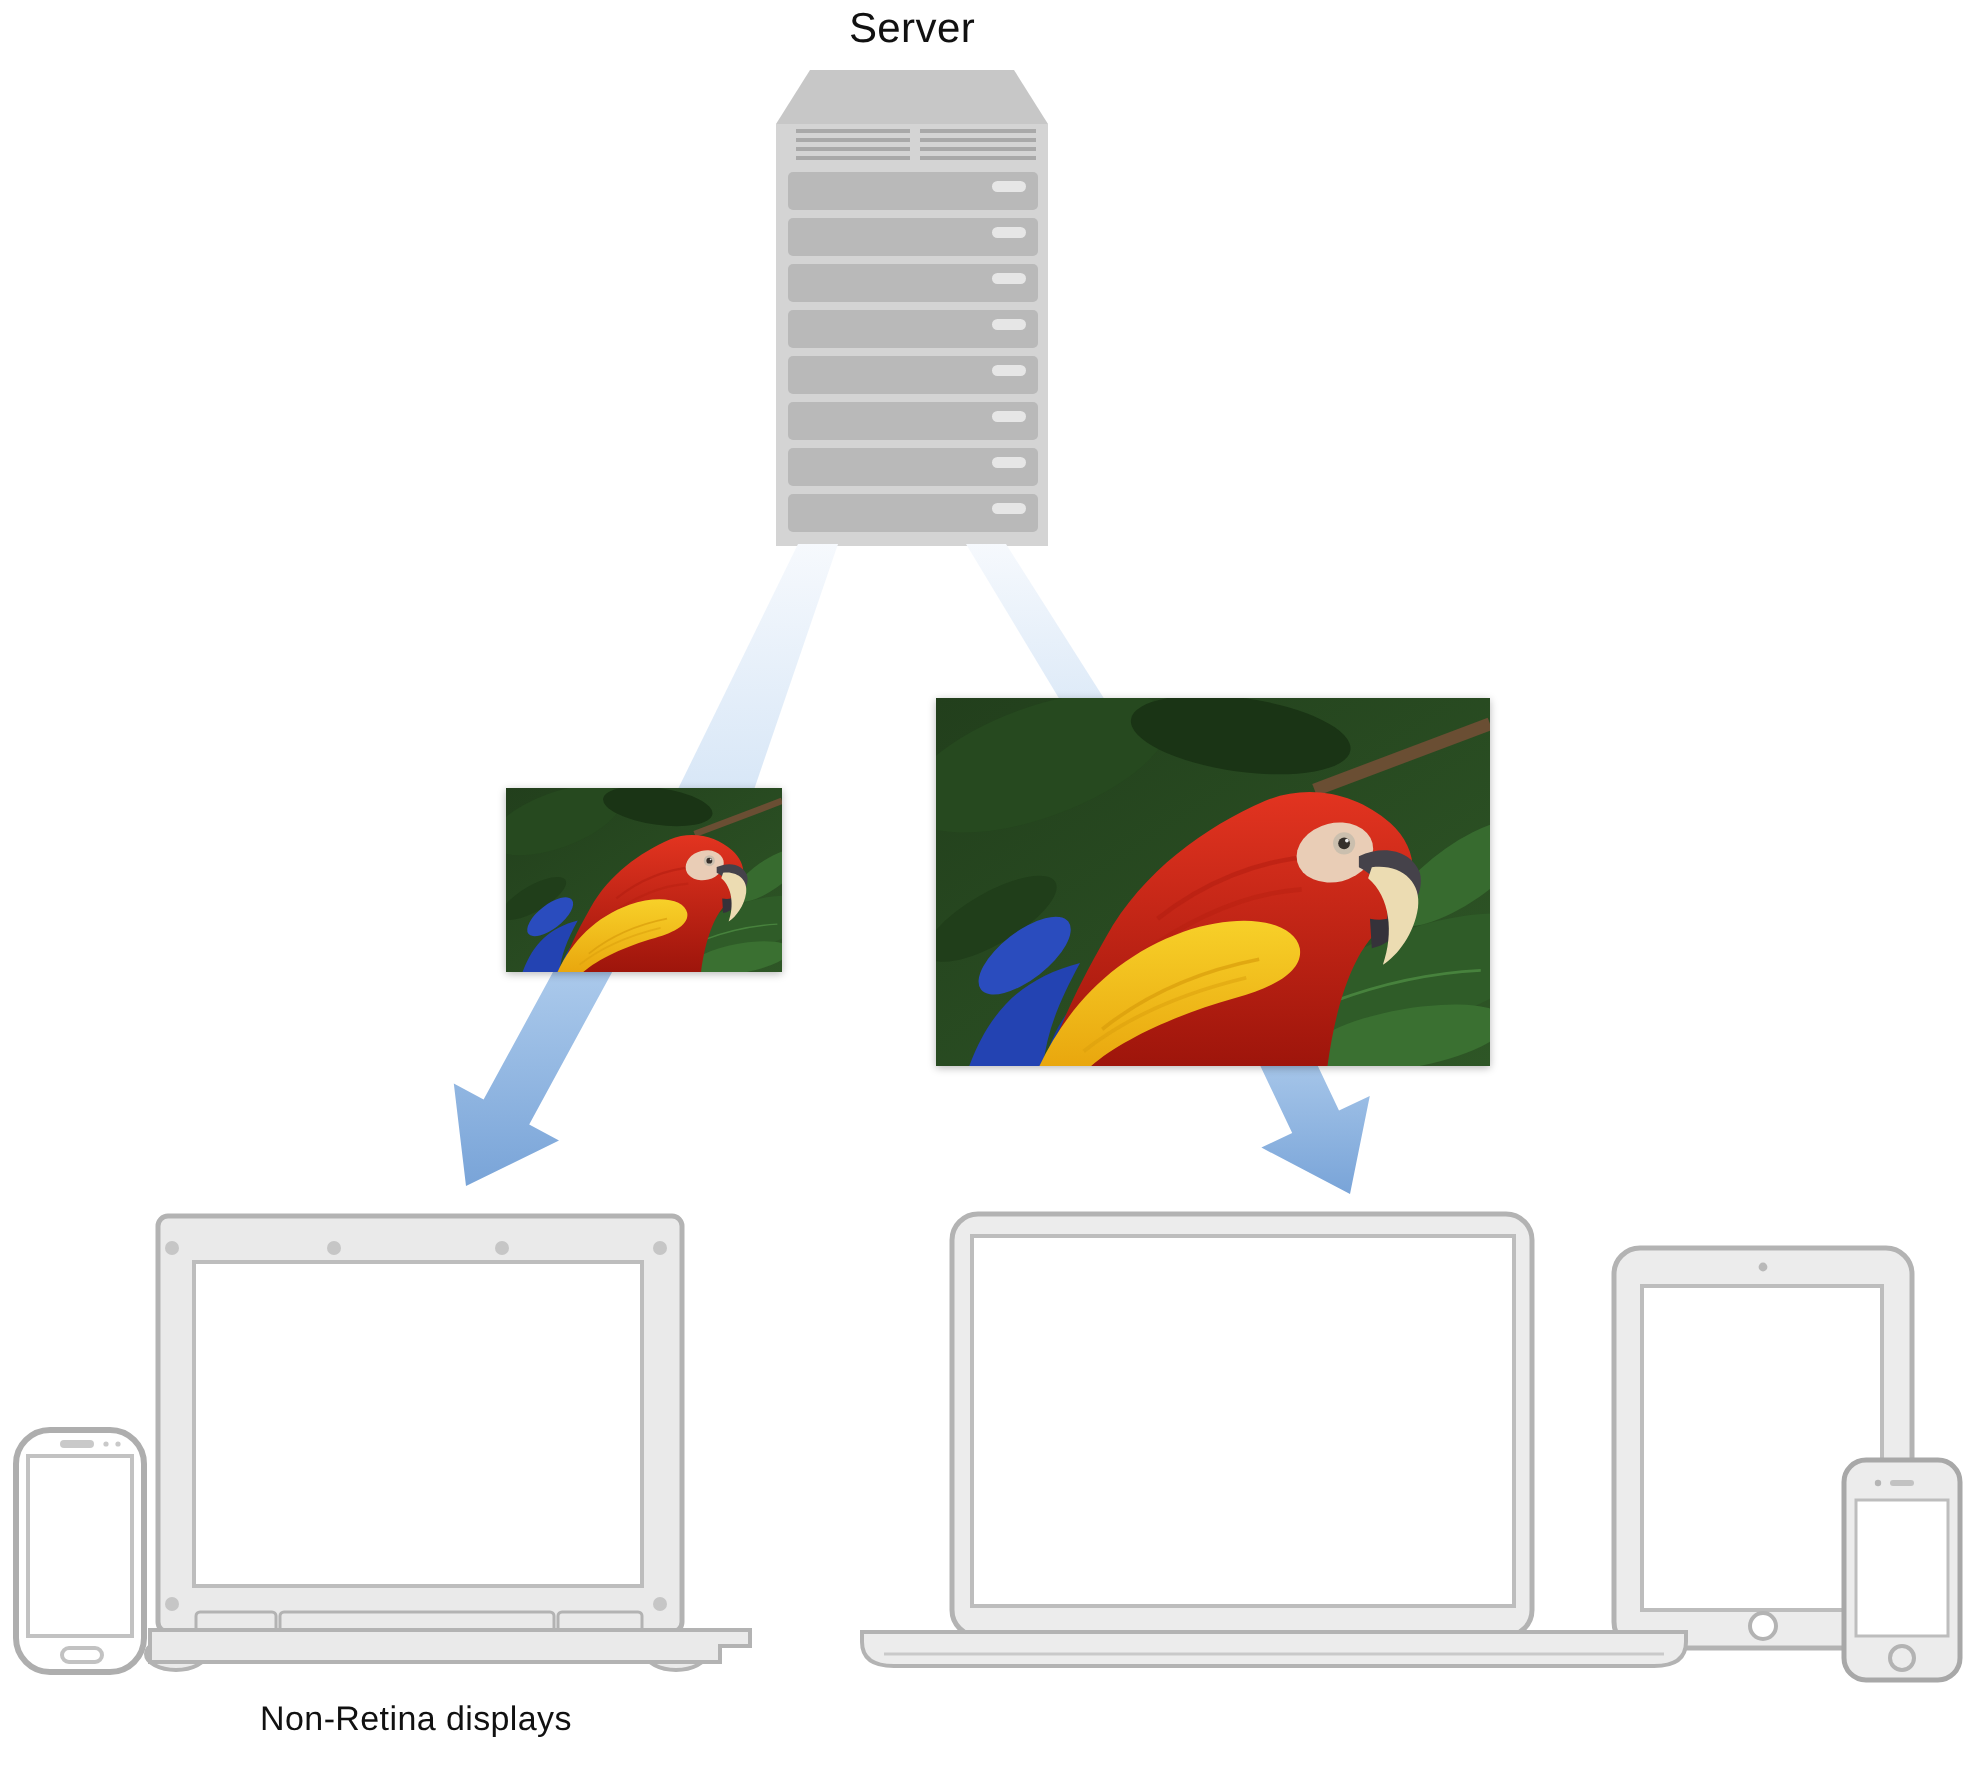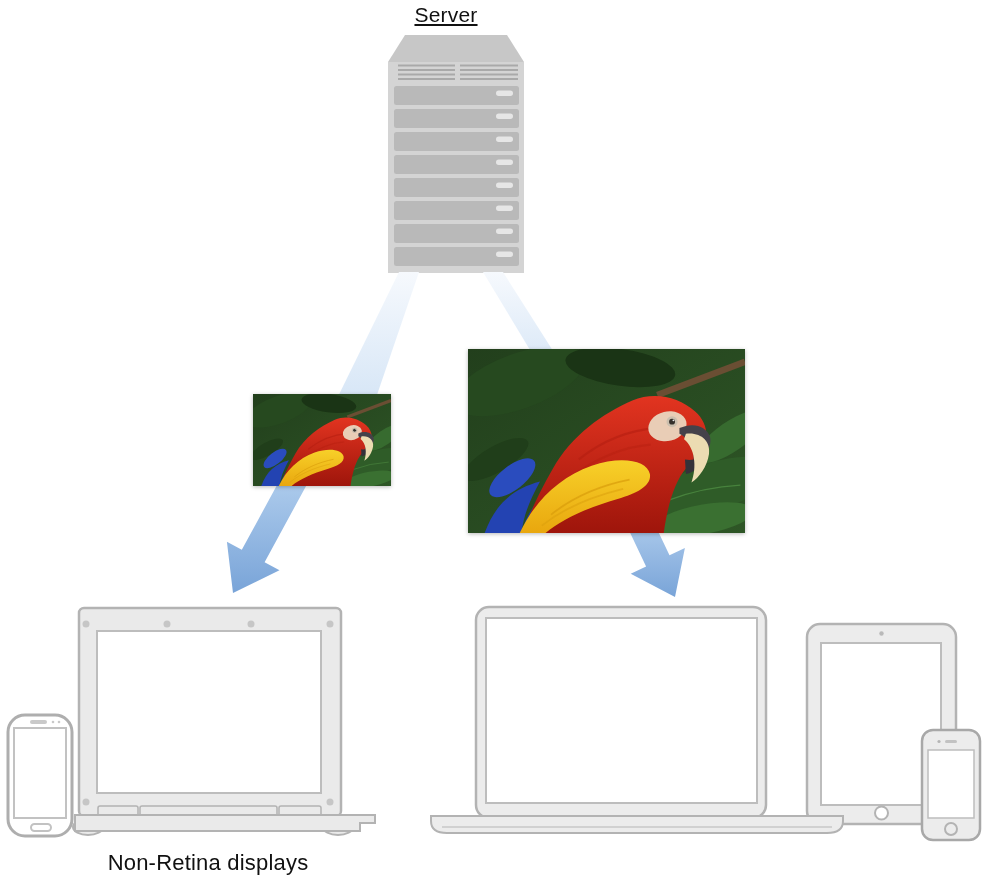--- a/index.html
+++ b/index.html
@@ -6,21 +6,21 @@
   body{background:#fff;}
   .canvas{
     position:relative;width:984px;height:884px;margin:0 auto;
     background:var(--page-background,#fff);
     font-family:"Liberation Sans",sans-serif;
     overflow:hidden;
   }
   .abs{position:absolute;}
   .caption{
     position:absolute;text-align:center;color:var(--label-text,#111);
-    font-size:22px;line-height:1.2;letter-spacing:0.2px;white-space:nowrap;
+    font-size:17px;line-height:1.2;letter-spacing:0.2px;white-space:nowrap;
   }
   .server-caption{font-size:21px;}
   .photo{position:absolute;box-shadow:0 1px 4px rgba(0,0,0,0.28);line-height:0;}
   svg{display:block;}
   .hidden-defs{position:absolute;width:0;height:0;overflow:hidden;}
 </style>
 </head>
 <body>
 
 <div class="canvas">
@@ -70,21 +70,21 @@
         <path d="M229,86 C244,79 258,84 262,95 C265,106 256,120 243,128 C247,114 243,99 229,92 Z" fill="#45424a"></path>
         <path d="M235,120 C245,122 252,118 256,112 C254,126 246,134 236,136 Z" fill="#35323a"></path>
         <path d="M236,92 C252,90 263,100 261,114 C259,128 250,140 242,145 C248,128 246,108 234,98 Z" fill="#ecdcb2"></path>
         <circle cx="221" cy="79" r="6" fill="#cbbfae"></circle>
         <circle cx="221" cy="79" r="3.2" fill="#35302b"></circle>
         <circle cx="222.5" cy="77.5" r="1" fill="#ffffff" opacity="0.9"></circle>
       </symbol>
     </defs>
   </svg>
 
-  <div class="caption server-caption abs" style="left:376px;top:2px;width:140px;text-decoration:underline;">Server</div>
+  <div class="caption server-caption abs" style="left:386px;top:2px;width:140px;">Server</div>
 
   <svg class="abs" style="left:386px;top:33px;" width="140" height="242" viewBox="0 0 140 242">
     <polygon points="19,2 121,2 138,29 2,29" fill="#c7c7c7"></polygon>
     <rect x="2" y="29" width="136" height="211" fill="#d4d4d4"></rect>
     <g fill="#a9a9a9">
       <rect x="12" y="31.5" width="57" height="2"></rect>
         <rect x="74" y="31.5" width="58" height="2"></rect>
       <rect x="12" y="36" width="57" height="2"></rect>
         <rect x="74" y="36" width="58" height="2"></rect>
       <rect x="12" y="40.5" width="57" height="2"></rect>

